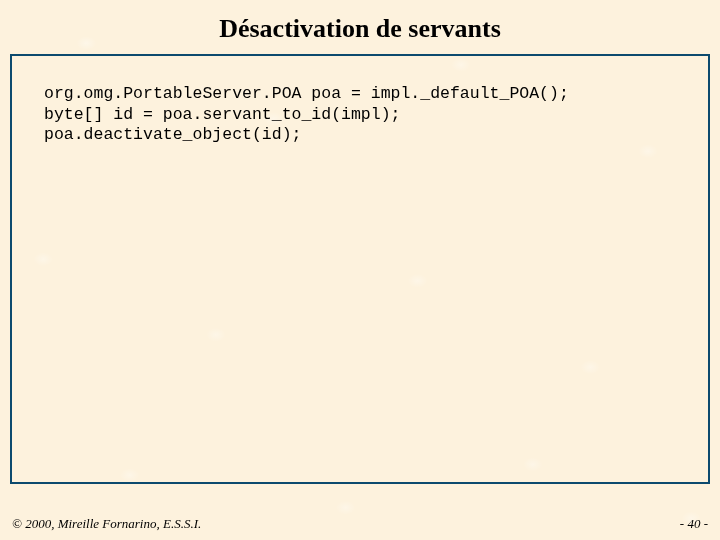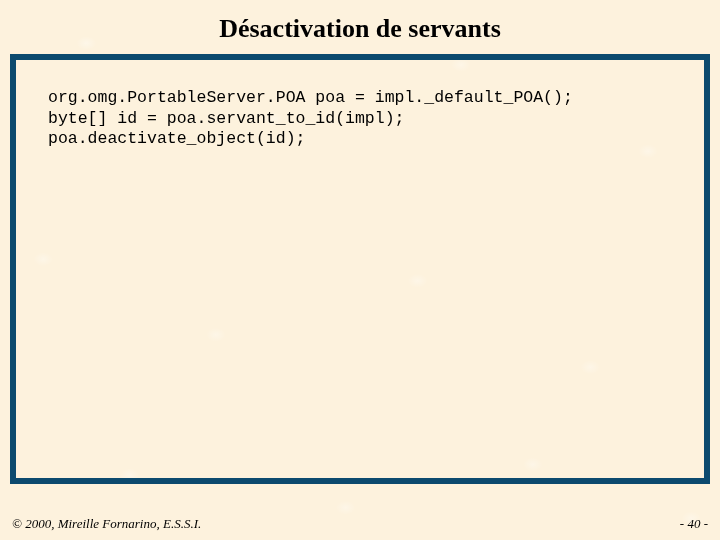--- a/index.html
+++ b/index.html
@@ -25,21 +25,21 @@
   .title {
     text-align: center;
     font-size: 26px;
     font-weight: bold;
     padding-top: 14px;
     padding-bottom: 10px;
     color: #000;
   }
   .code-box {
     margin: 0 10px;
-    border: 6px solid #0c4a6e;
+    border: 2px solid #0c4a6e;
     height: 430px;
     padding: 28px 20px 10px 32px;
   }
   .code {
     font-family: "Courier New", Courier, monospace;
     font-size: 16.5px;
     line-height: 1.25;
     color: #000;
     white-space: pre;
   }

